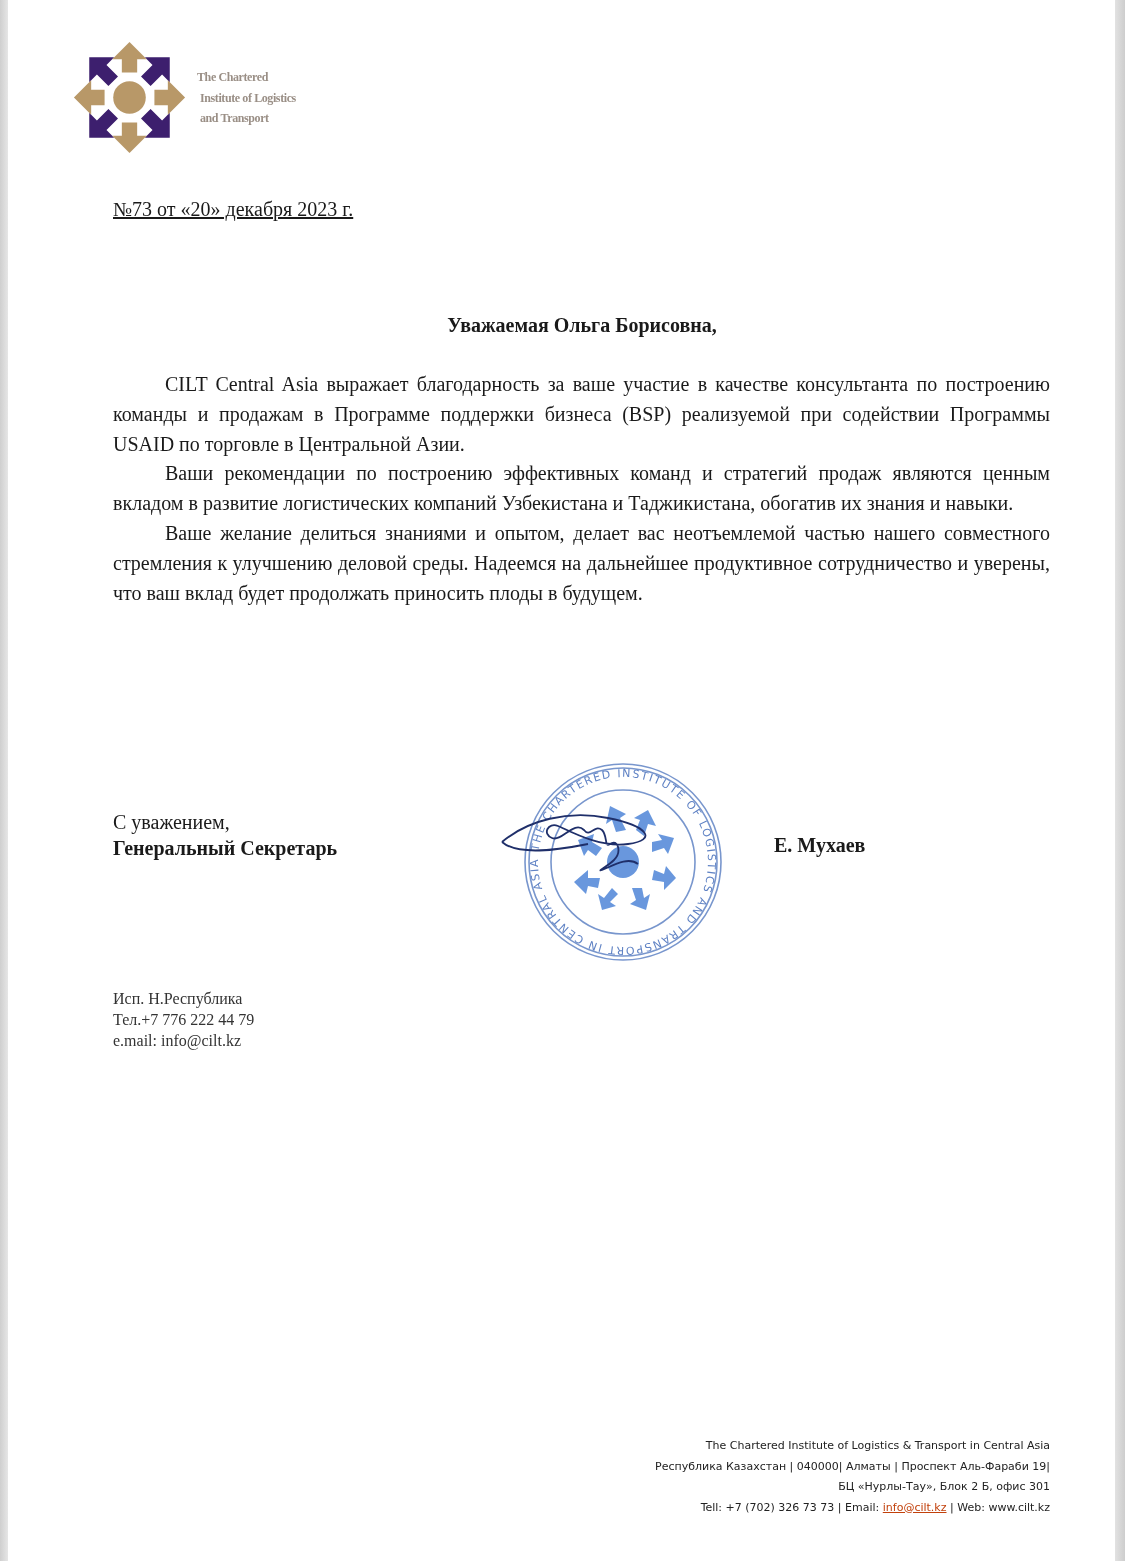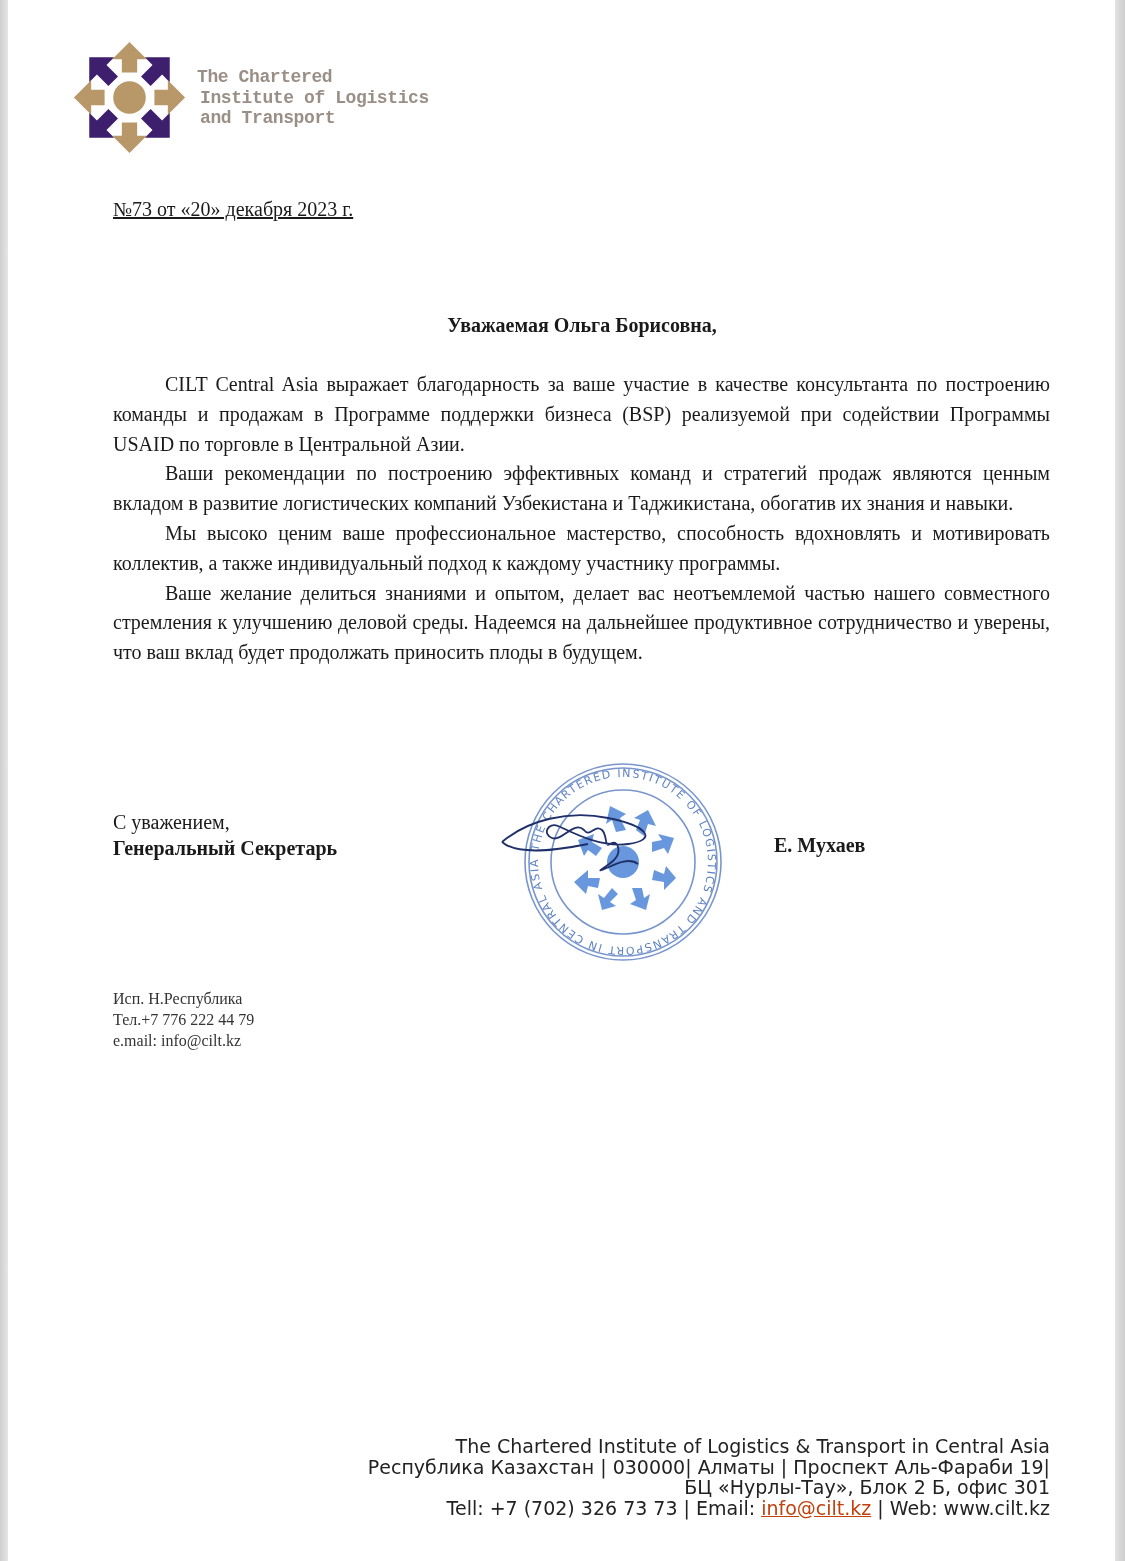--- a/index.html
+++ b/index.html
@@ -8,22 +8,22 @@
       background:#ffffff;
       font-family:"Liberation Serif", "DejaVu Serif", serif;
       color:#1a1a1a;
     }
     .edge-left { position:absolute; left:0; top:0; width:8px; height:1561px; background:linear-gradient(to right,#cfcfcf,#e6e6e6); }
     .edge-right { position:absolute; right:0; top:0; width:10px; height:1561px; background:linear-gradient(to right,#e2e2e2,#cdcdcd); }
 
     .logo { position:absolute; left:72px; top:40px; width:115px; height:115px; }
     .logo-text {
       position:absolute; left:197px; top:67px;
-      font-family:Liberation Mono, monospace; font-weight:bold;
-      color:#9a8f86; font-size:18px; line-height:20.5px; letter-spacing:-0.4px;
+      font-family:Liberation Serif, serif; font-weight:bold;
+      color:#9a8f86; font-size:12px; line-height:20.5px; letter-spacing:-0.4px;
     }
     .logo-text div { white-space:nowrap; }
 
     .ref {
       position:absolute; left:113px; top:198px;
       font-size:20px; text-decoration:underline; white-space:nowrap;
     }
     .salutation {
       position:absolute; left:0; width:1164px; top:314px; text-align:center;
       font-size:20px; font-weight:bold;
@@ -37,21 +37,21 @@
     .regards { position:absolute; left:113px; top:809px; font-size:20px; line-height:26px; }
     .regards .title { font-weight:bold; }
     .signer { position:absolute; left:774px; top:834px; font-size:20px; font-weight:bold; }
 
     .stamp { position:absolute; left:498px; top:760px; width:230px; height:205px; }
 
     .executor { position:absolute; left:113px; top:988px; font-size:16px; line-height:21px; color:#333; }
 
     .footer {
       position:absolute; right:75px; top:1436px; text-align:right;
-      font-family:"DejaVu Sans","Liberation Sans",sans-serif; font-size:19px; line-height:20.5px; color:#222;
+      font-family:"DejaVu Sans","Liberation Sans",sans-serif; font-size:11px; line-height:20.5px; color:#222;
       white-space:nowrap;
     }
     .footer a { color:#c2410c; text-decoration:underline; }
   </style>
 </head>
 <body>
 
 <div class="edge-left"></div>
 <div class="edge-right"></div>
 
@@ -78,21 +78,20 @@
   <div style="padding-left:3px">and Transport</div>
 </div>
 
 <div class="ref">№73 от «20» декабря 2023 г.</div>
 
 <div class="salutation">Уважаемая Ольга Борисовна,</div>
 
 <div class="body-text">
   <p>CILT Central Asia выражает благодарность за ваше участие в качестве консультанта по построению команды и продажам в Программе поддержки бизнеса (BSP) реализуемой при содействии Программы USAID по торговле в Центральной Азии.</p>
   <p>Ваши рекомендации по построению эффективных команд и стратегий продаж являются ценным вкладом в развитие логистических компаний Узбекистана и Таджикистана, обогатив их знания и навыки.</p>
-  <p>Мы высоко ценим ваше профессиональное мастерство, способность вдохновлять и мотивировать коллектив, а также индивидуальный подход к каждому участнику программы.</p>
   <p>Ваше желание делиться знаниями и опытом, делает вас неотъемлемой частью нашего совместного стремления к улучшению деловой среды. Надеемся на дальнейшее продуктивное сотрудничество и уверены, что ваш вклад будет продолжать приносить плоды в будущем.</p>
 </div>
 
 <div class="regards">
   <div>С уважением,</div>
   <div class="title">Генеральный Секретарь</div>
 </div>
 
 <svg class="stamp" viewBox="0 0 230 205">
   <defs>
@@ -123,16 +122,16 @@
 <div class="signer">Е. Мухаев</div>
 
 <div class="executor">
   <div>Исп. Н.Республика</div>
   <div>Тел.+7 776 222 44 79</div>
   <div>e.mail: info@cilt.kz</div>
 </div>
 
 <div class="footer">
   <div>The Chartered Institute of Logistics &amp; Transport in Central Asia</div>
-  <div>Республика Казахстан | 030000| Алматы | Проспект Аль-Фараби 19|</div>
+  <div>Республика Казахстан | 040000| Алматы | Проспект Аль-Фараби 19|</div>
   <div>БЦ «Нурлы-Тау», Блок 2 Б, офис  301</div>
   <div><span>Tell: +7 (702) 326 73 73 | Email: </span><a>info@cilt.kz</a><span> | Web: www.cilt.kz</span></div>
 </div>
 
 </body></html>

